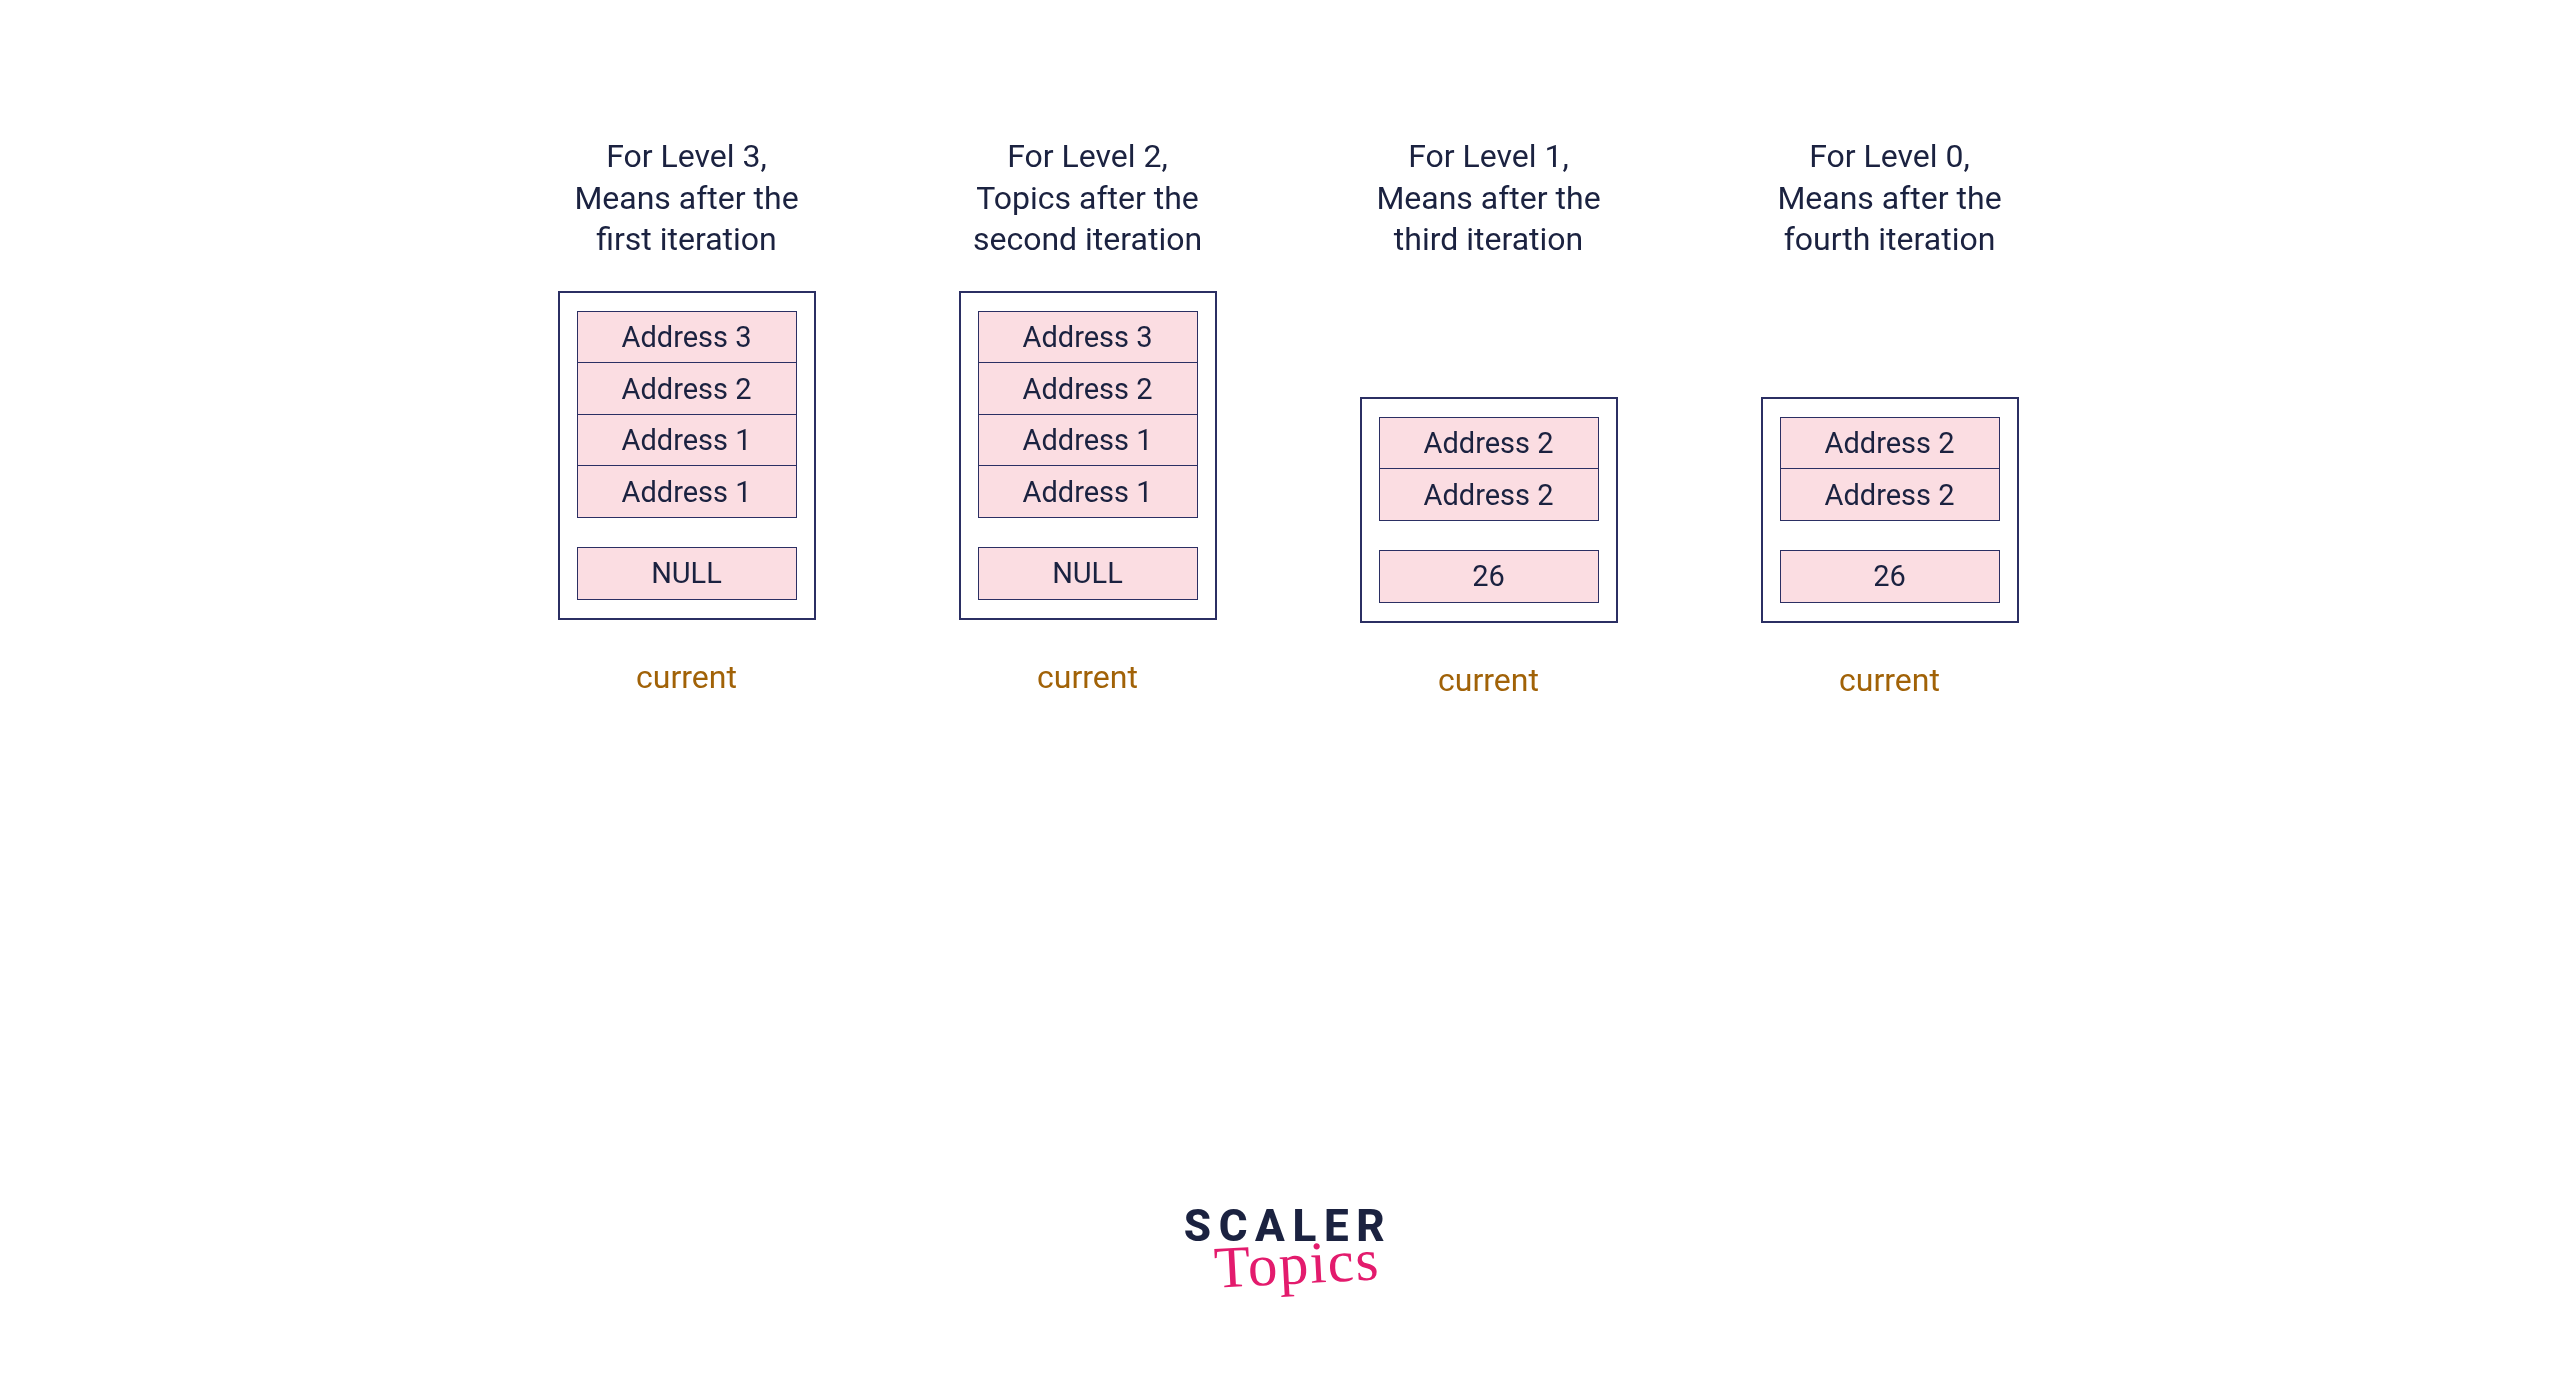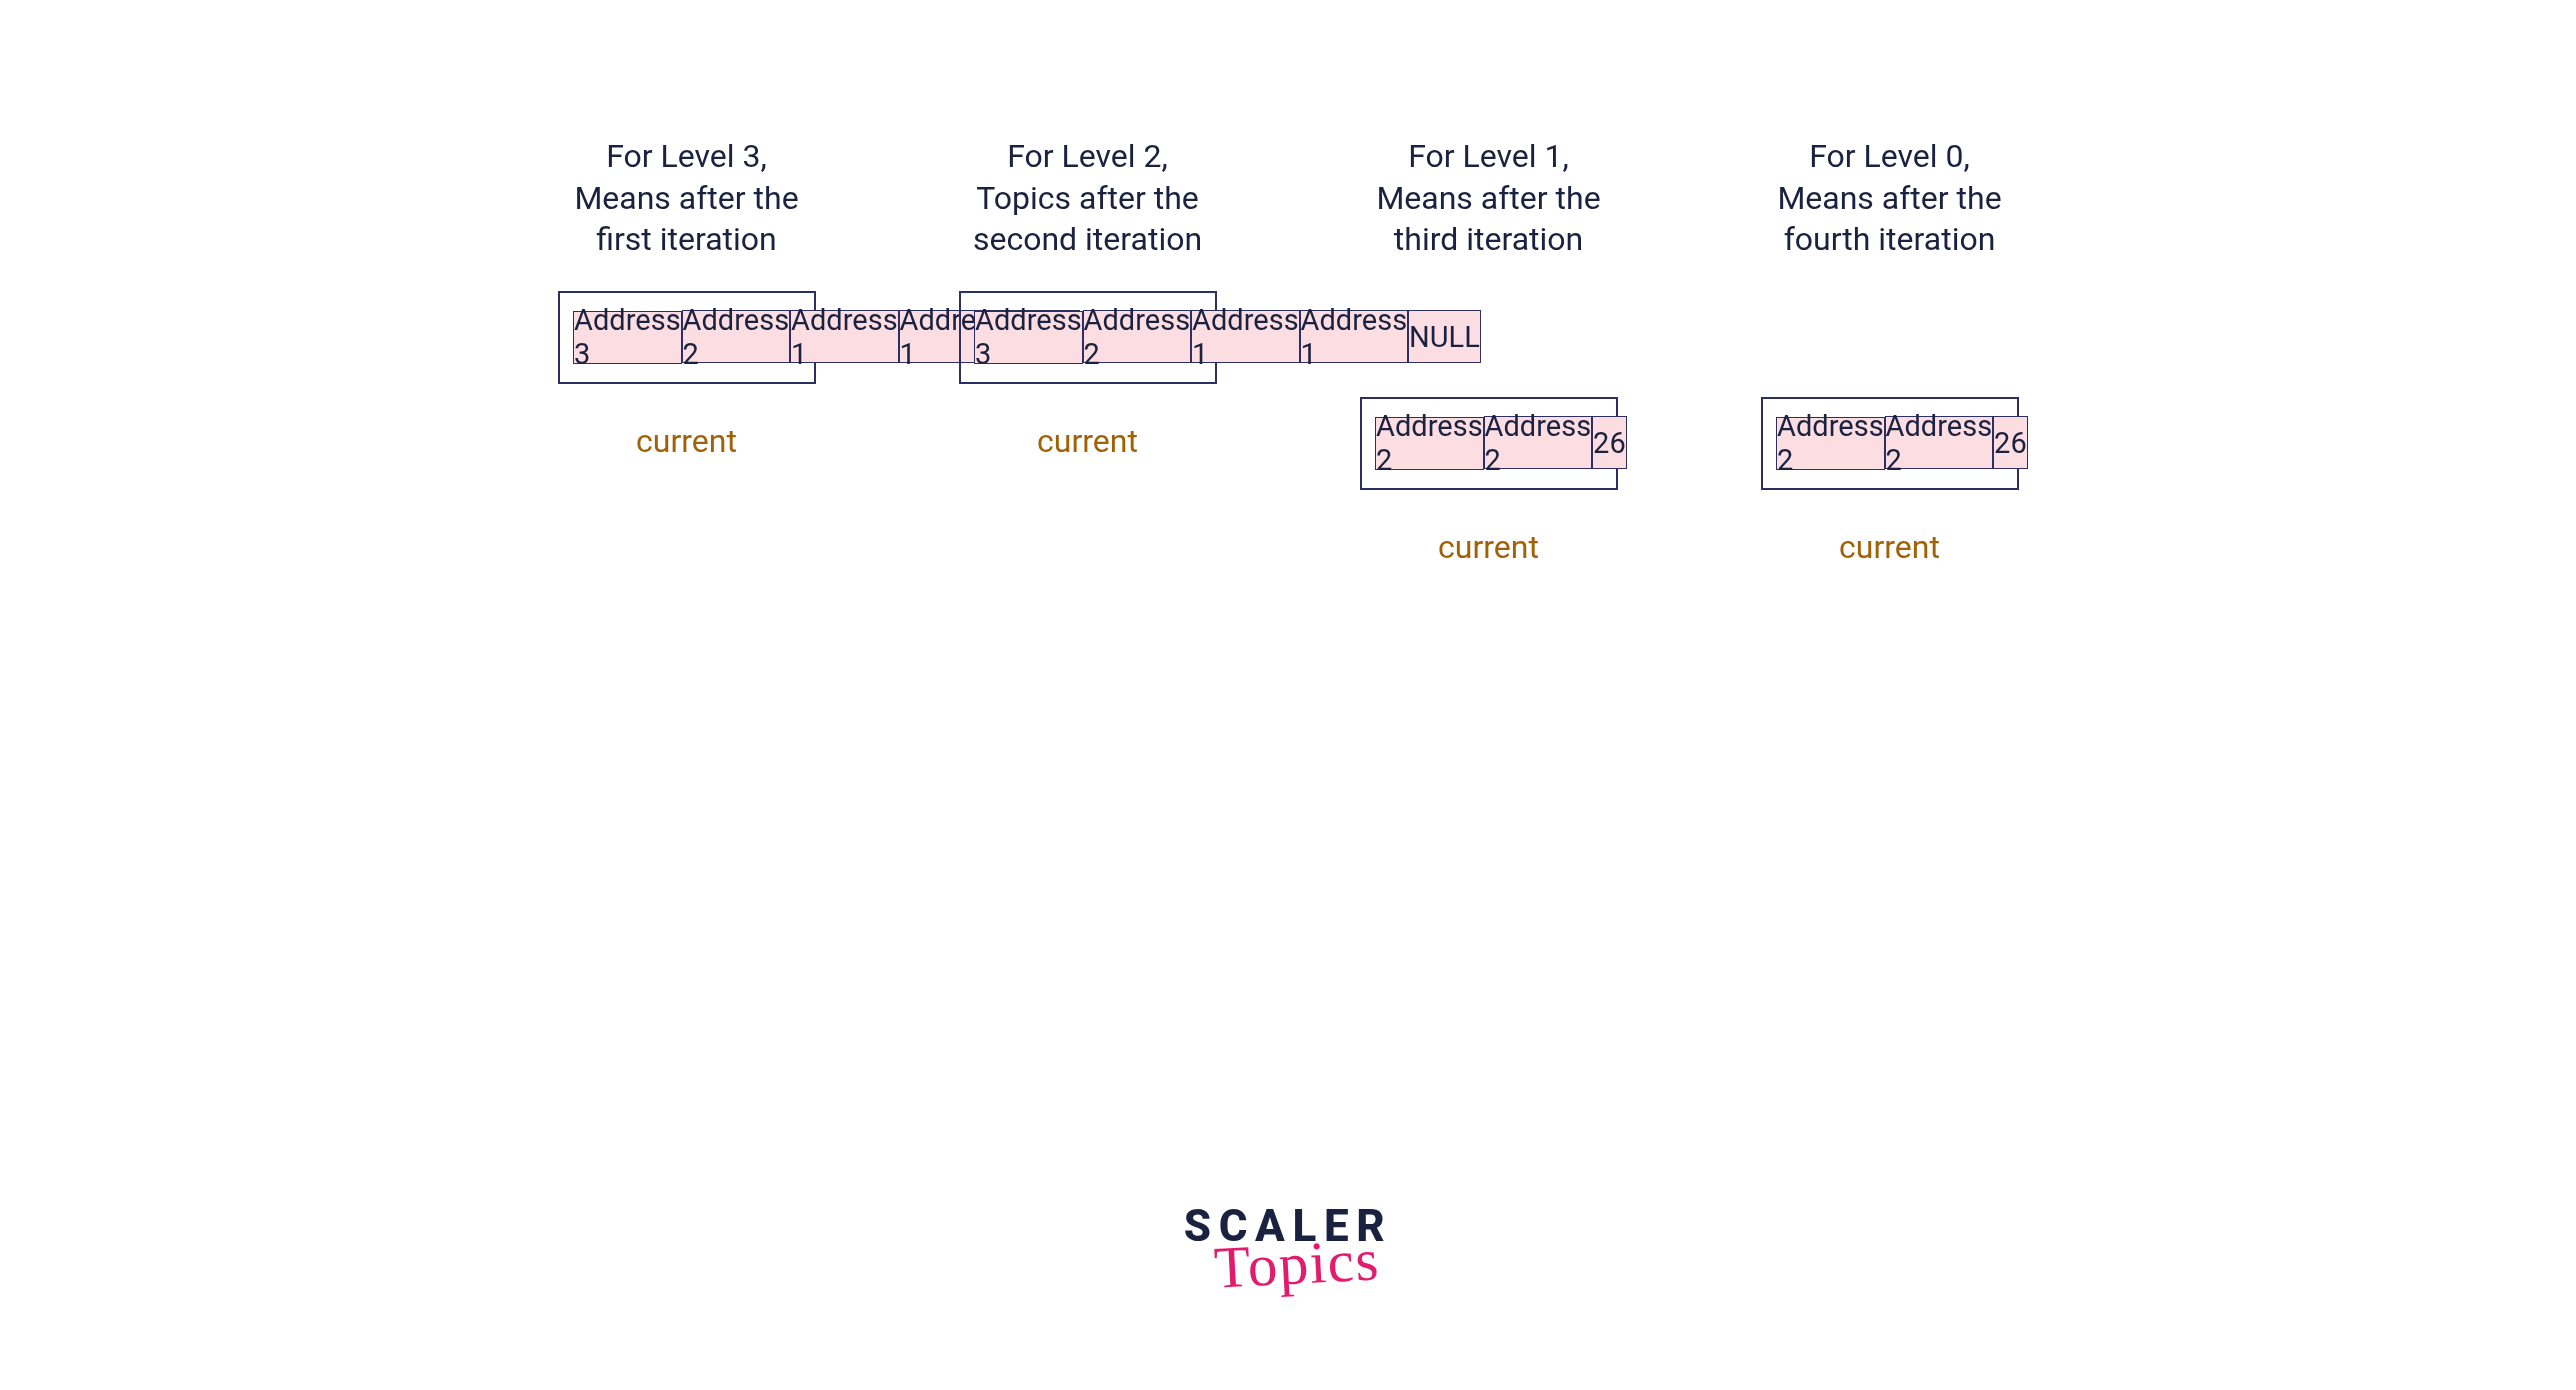--- a/index.html
+++ b/index.html
@@ -31,21 +31,21 @@
     color: #1b2240;
     margin-bottom: 30px;
     font-weight: 400;
     white-space: pre-line;
   }
   .node-box {
     border: 2.3px solid #2b2f63;
     width: 258px;
     padding: 18px 13.6px 18px 13.6px;
     display: flex;
-    flex-direction: row;
+    flex-direction: column;
     align-items: center;
     gap: 0;
   }
   .cell {
     border: 1.5px solid #2b2f63;
     background: #fbdde2;
     width: 220px;
     height: 53px;
     display: flex;
     align-items: center;

